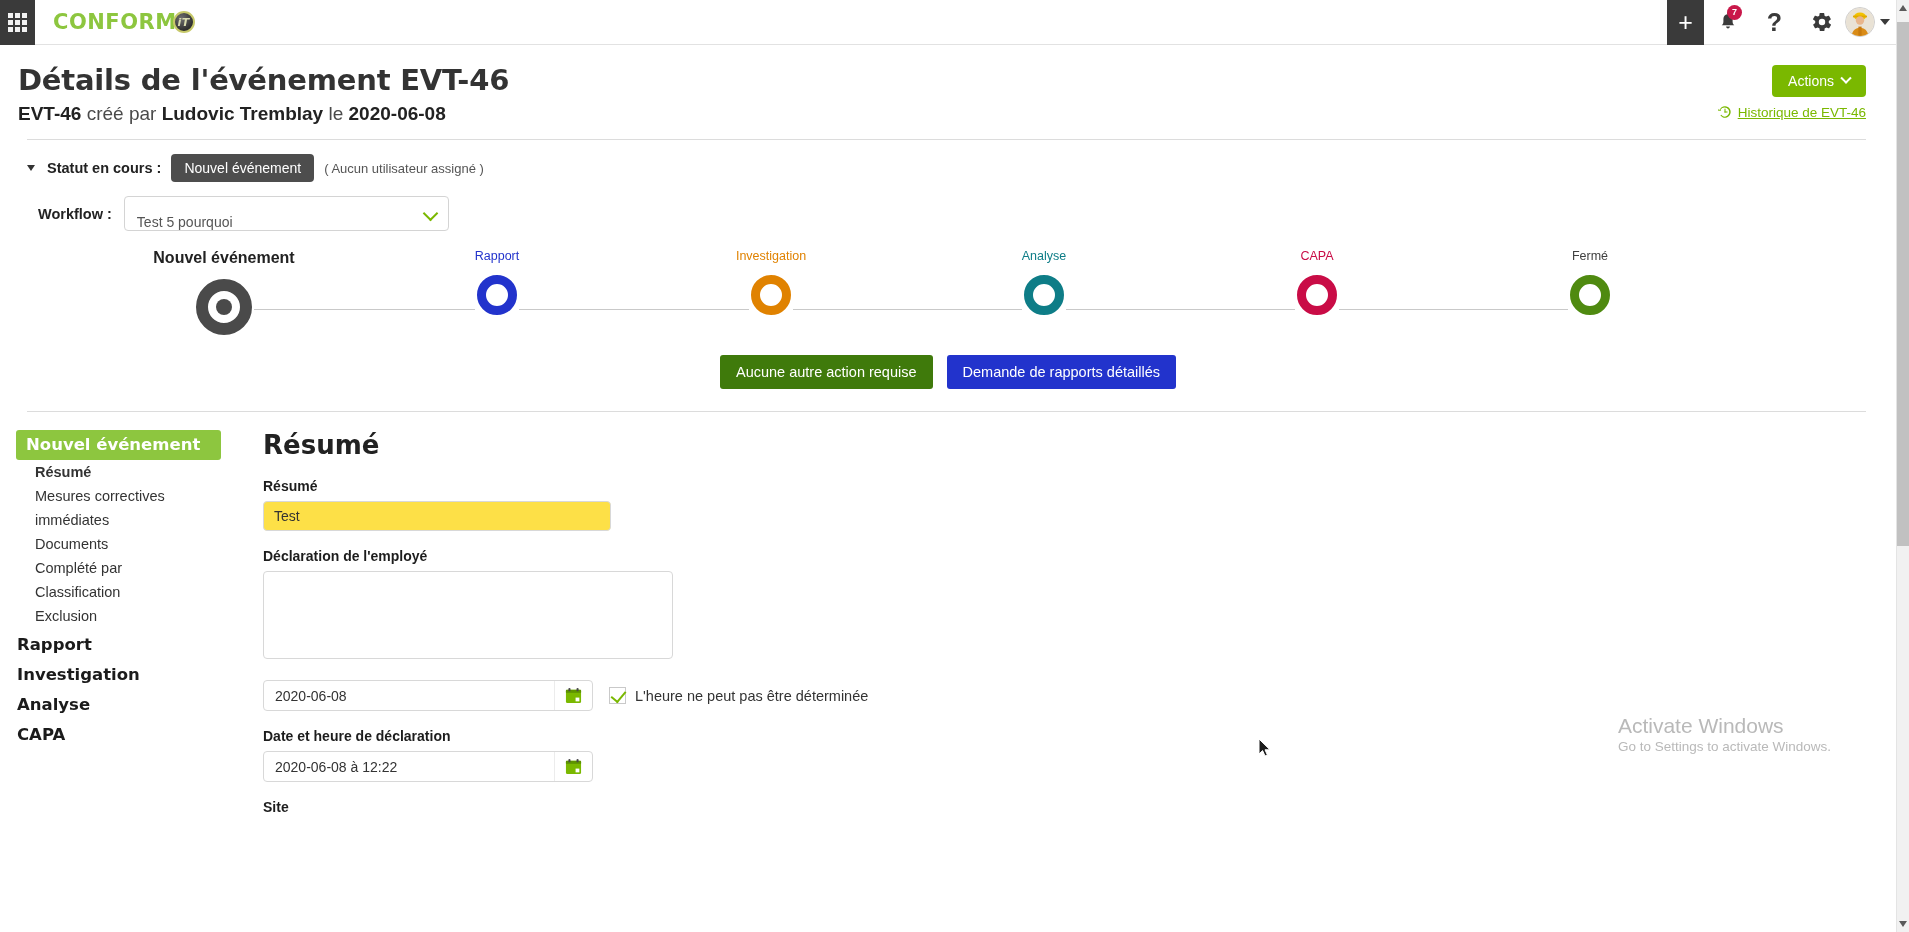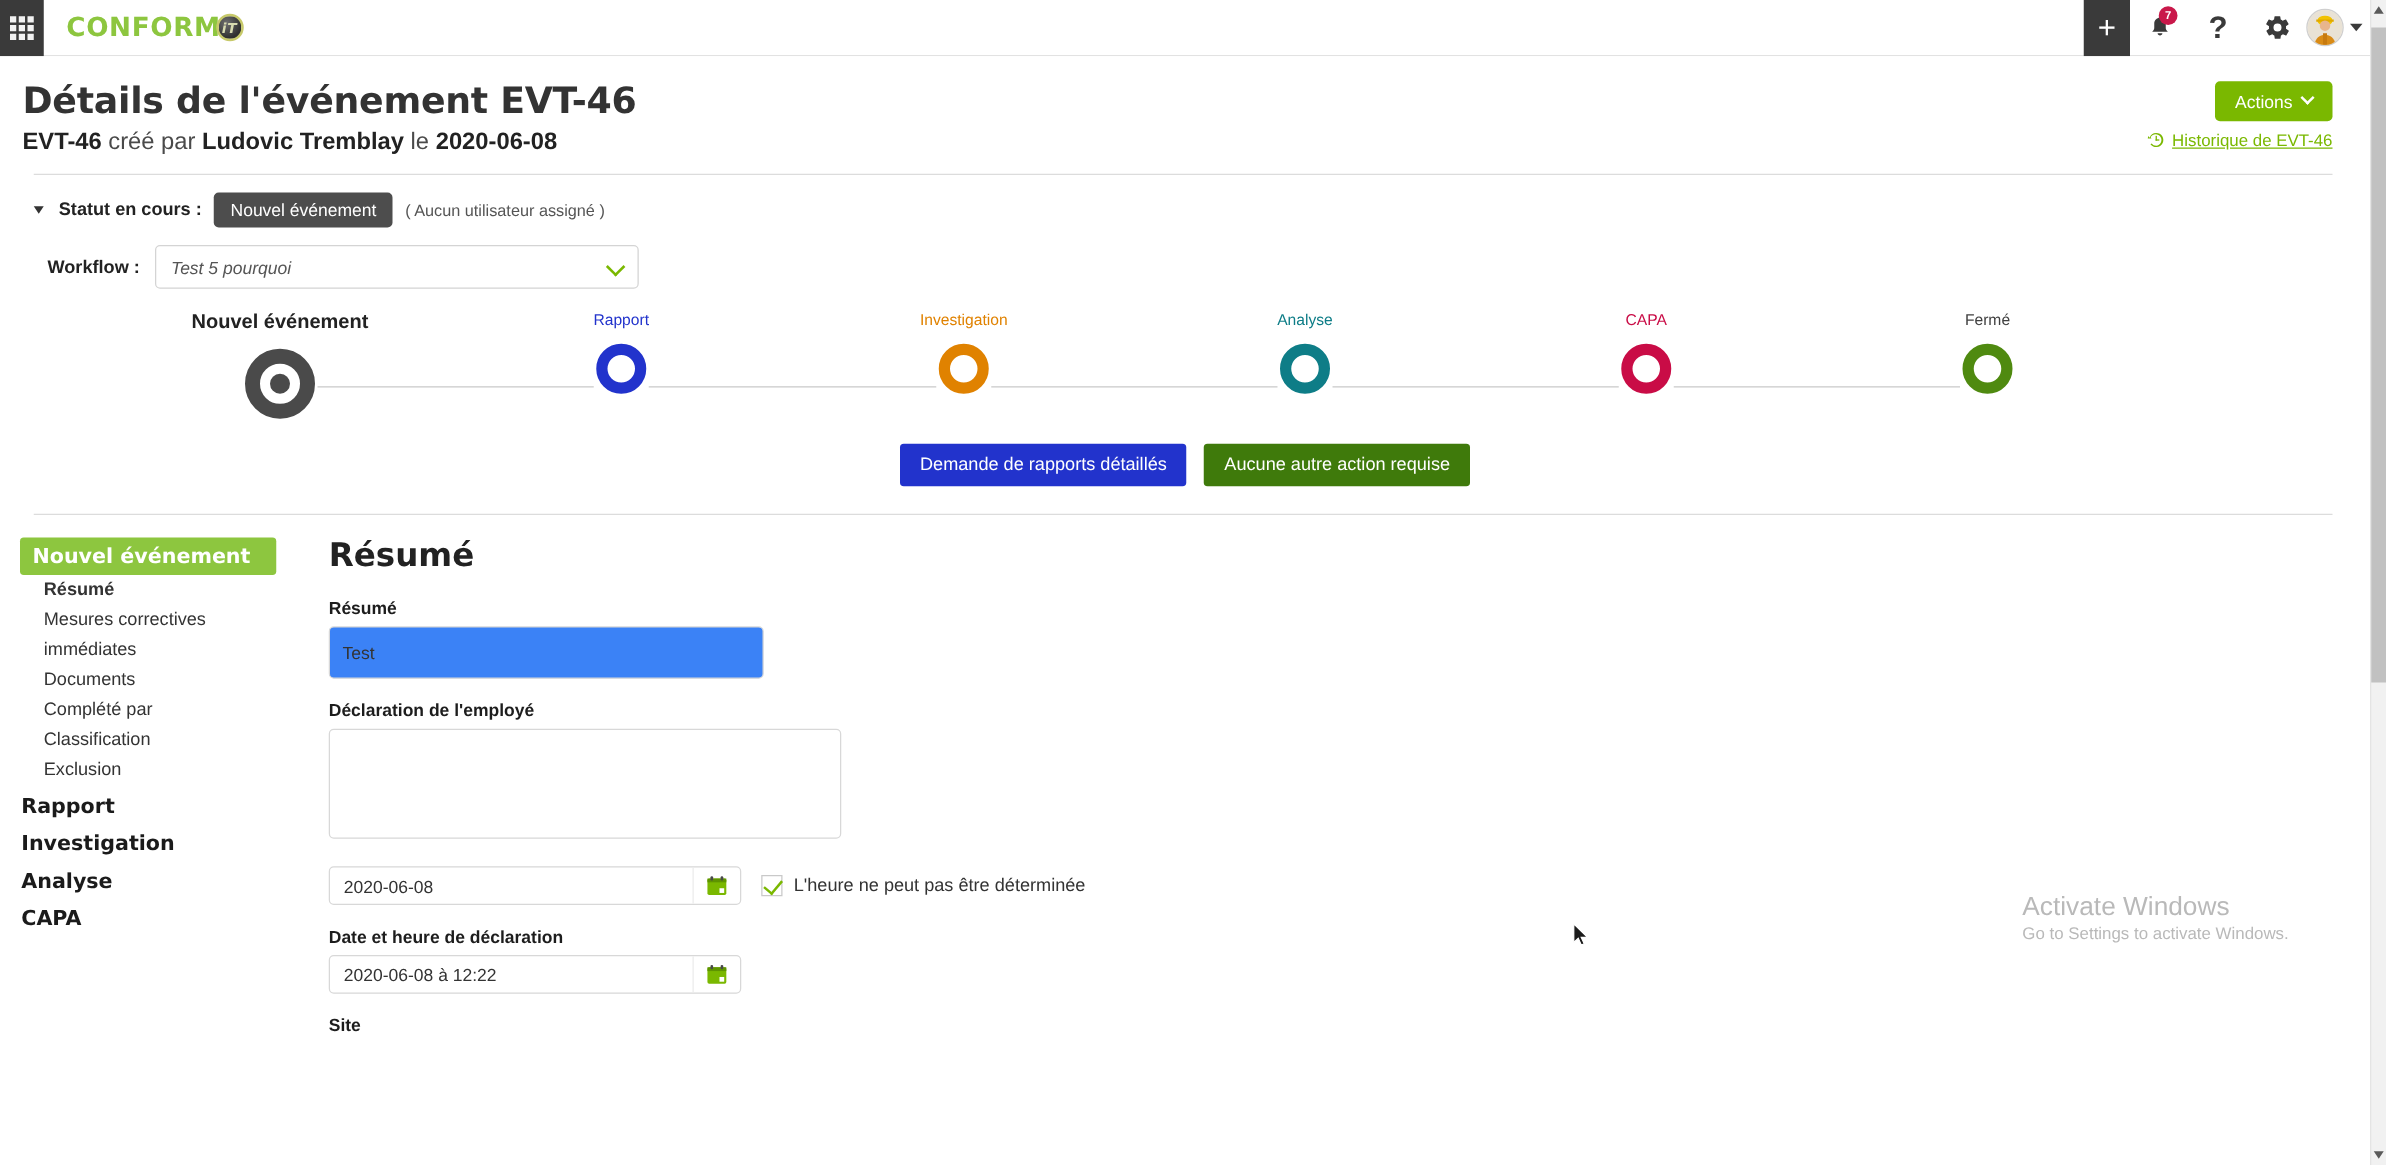--- a/index.html
+++ b/index.html
@@ -124,26 +124,25 @@
   .status-pill {
     background: #4d4d4d; color: #fff;
     padding: 6px 13px; border-radius: 4px; font-size: 14px;
   }
   .status-assign { color: #555; font-size: 13px; }
 
   
   .wf-row { display: flex; align-items: center; gap: 12px; padding: 14px 0 0 38px; }
   .wf-label { font-weight: bold; font-size: 14.5px; color: #222; }
   .wf-select {
-    width: 387px; height: 35px;
+    width: 325px; height: 35px;
     border: 1px solid #d4d4d4; border-radius: 4px;
-    background: #fff; display: flex; align-items: center;
+    background: #fff; display: flex; align-items: flex-end;
     padding: 0 12px; font-size: 14px; color: #555; cursor: pointer;
     position: relative;
-    font-style: italic;
   }
   .wf-chevron {
     position: absolute; right: 12px; top: 11px;
     width: 11px; height: 11px;
     border-right: 2.5px solid #7ab800; border-bottom: 2.5px solid #7ab800;
     transform: rotate(45deg);
   }
 
   
   .stepper { position: relative; height: 110px; margin-top: 18px; }
@@ -200,24 +199,24 @@
     font-family: "DejaVu Sans", sans-serif;
   }
 
   .content { flex: 1; padding-left: 18px; }
   .content-title {
     font-size: 26px; font-weight: bold; color: #222;
     margin: 0 0 18px 0; font-family: "DejaVu Sans", sans-serif;
   }
   .field-label { font-size: 14px; font-weight: bold; color: #1d1d1d; margin-bottom: 7px; }
   .txt-input {
-    width: 348px; height: 42px;
+    width: 348px; height: 30px;
     border: 1px solid #d8d8d8; border-radius: 4px;
     padding: 0 10px; font-size: 14px; color: #333;
-    font-family: "Liberation Sans", sans-serif; background: #3b82f6;
+    font-family: "Liberation Sans", sans-serif; background: #fde047;
   }
   .txt-area {
     width: 410px; height: 88px;
     border: 1px solid #d8d8d8; border-radius: 4px;
     padding: 7px 10px; font-size: 14px; color: #333;
     font-family: "Liberation Sans", sans-serif; resize: none; background: #fff;
   }
   .field-block { margin-bottom: 17px; }
 
   .date-wrap { display: flex; align-items: center; gap: 16px; }
@@ -404,22 +403,22 @@
         <div class="step-label" style="color: rgb(201, 12, 70);">CAPA</div>
         <div class="ring" style="border-color: rgb(201, 12, 70);"></div>
       </div>
       <div class="step" style="left: 1590px;">
         <div class="step-label" style="color: #404040;">Fermé</div>
         <div class="ring" style="border-color: rgb(79, 138, 16);"></div>
       </div>
     </div>
 
   <div class="wf-actions" id="wf-actions">
+      <button class="wf-btn" style="background: rgb(63, 122, 11);">Aucune autre action requise</button>
       <button class="wf-btn" style="background: rgb(34, 51, 204);">Demande de rapports détaillés</button>
-      <button class="wf-btn" style="background: rgb(63, 122, 11);">Aucune autre action requise</button>
     </div>
 
   <div class="hr2"></div>
 
   <div class="lower">
 
     <nav class="sidenav">
       <div class="nav-head">Nouvel événement</div>
       <div id="nav-subs">
           <div class="nav-sub active">Résumé</div>

